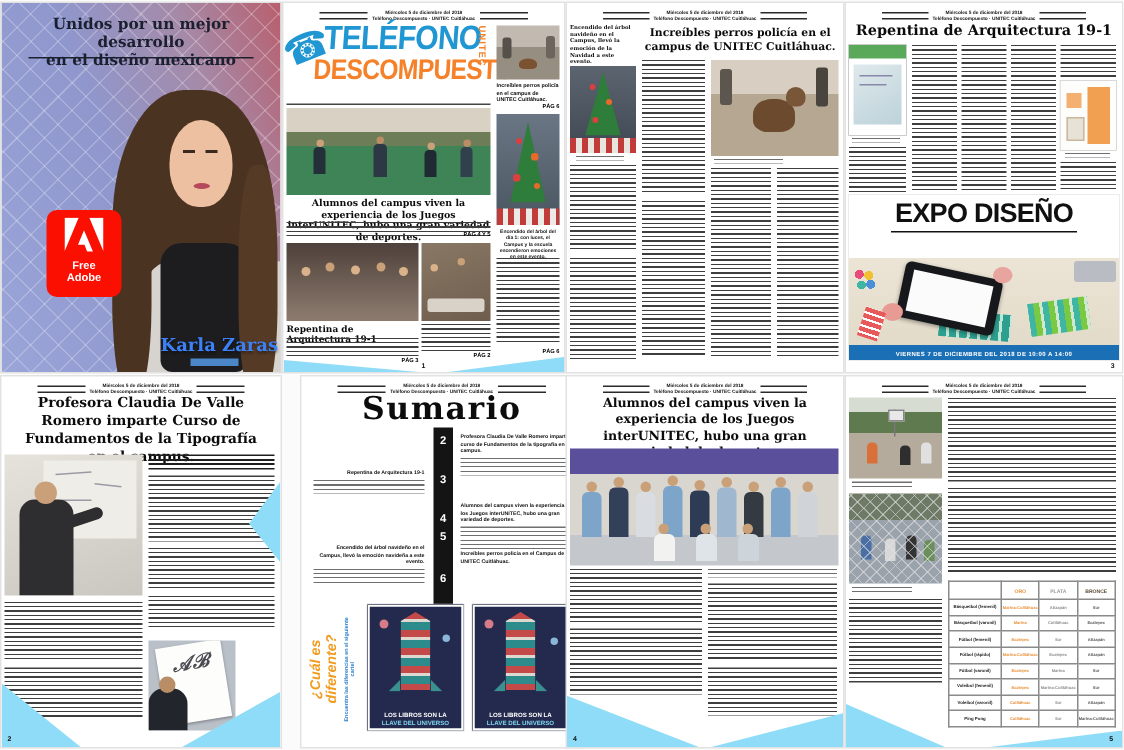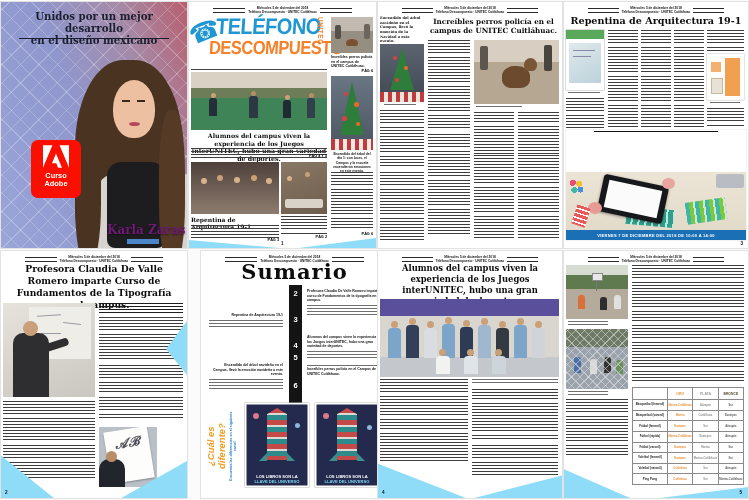--- a/index.html
+++ b/index.html
@@ -61,26 +61,26 @@
     </div>
     <div class="abs" style="left:18px;top:36px;width:150px;height:1.4px;background:#1b2030;"></div>
 
     <div class="abs" style="left:30px;top:138px;width:50px;height:58px;background:#fa0f00;border-radius:7px;text-align:center;">
       <svg width="26" height="23" viewBox="0 0 24 21" style="margin-top:5px;">
         <path d="M8.7 0H0v20.8Z" fill="#fff"></path>
         <path d="M15.3 0H24v20.8Z" fill="#fff"></path>
         <path d="M12 7.7 17.5 20.8H13.9L12.3 16.7H8.3Z" fill="#fff"></path>
       </svg>
       <div style="font-weight:bold;font-size:7.4px;color:#fff;line-height:1.1;">
-        <div>Curso</div>
+        <div>Free</div>
         <div>Adobe</div>
       </div>
     </div>
 
-    <div style="position:absolute;left:106px;top:221px;font-family:'DejaVu Serif',serif;font-weight:bold;font-size:12px;color:#701a75;text-shadow:0 1px 2px rgba(0,0,0,.45);">Karla Zaras</div>
+    <div style="position:absolute;left:106px;top:221px;font-family:'DejaVu Serif',serif;font-weight:bold;font-size:12px;color:#3b82f6;text-shadow:0 1px 2px rgba(0,0,0,.45);">Karla Zaras</div>
     <div class="abs" style="left:126px;top:237px;width:32px;height:4.5px;background:#4a86c8;"></div>
   </section>
 
   <section class="page" style="left:189px;top:2px;width:187px;height:246px;">
     <div class="dl" style="left:24px;right:24px;top:4px;">
       <div class="r"></div>
       <div class="t">
           <div>Miércoles 5 de diciembre del 2018</div>
           <div>Teléfono Descompuesto · UNITEC Cuitláhuac</div>
         </div>
@@ -210,20 +210,21 @@
     <div class="gk" style="position:absolute;left:143px;top:28px;width:37px;height:22px;"></div>
     <div class="ph" style="left:143px;top:52px;width:37px;height:46px;background:#fdfdfb;box-shadow:0 0 0 0.5px #ccc;">
       <div class="abs" style="left:18px;top:4px;width:15px;height:38px;background:#f0a050;"></div>
       <div class="abs" style="left:4px;top:8px;width:10px;height:10px;background:#f3b070;"></div>
       <div class="abs" style="left:4px;top:24px;width:10px;height:14px;background:#e8e2d6;border:0.5px solid #c9b89a;"></div>
     </div>
     <div class="gkl" style="position:absolute;left:146px;top:100px;width:30px;height:3px;"></div>
     <div class="gk" style="position:absolute;left:143px;top:106px;width:37px;height:20px;"></div>
 
     <div class="abs" style="left:2px;top:128px;width:180px;height:110px;background:#fff;box-shadow:0 0 0 0.5px #e5e5e5;">
+      <div style="text-align:center;font-weight:900;font-size:18px;letter-spacing:-0.5px;color:#101010;margin-top:2px;">EXPO DISEÑO</div>
       <div style="width:124px;height:1.2px;background:#111;margin:1px auto 0;"></div>
       <div class="ph" style="left:0;top:42px;width:180px;height:58px;background:linear-gradient(#ece5d6,#e2dbc9);">
         <div class="abs" style="left:2px;top:6px;width:16px;height:16px;background:radial-gradient(circle at 30% 30%,#e84a7a 0 3px,transparent 3px),radial-gradient(circle at 70% 35%,#f0c030 0 3px,transparent 3px),radial-gradient(circle at 40% 75%,#3fb5a3 0 3px,transparent 3px),radial-gradient(circle at 78% 72%,#4a90d9 0 3px,transparent 3px);"></div>
         <div class="abs" style="left:120px;top:28px;width:40px;height:22px;background-image:repeating-linear-gradient(90deg,#3fb5a3 0 4px,#7ac943 4px 8px,#cfe8cf 8px 10px);transform:rotate(-8deg);"></div>
         <div class="abs" style="left:60px;top:36px;width:48px;height:18px;background-image:repeating-linear-gradient(90deg,#2e9f8f 0 5px,#bfe8d8 5px 7px);transform:rotate(5deg);"></div>
         <div class="abs" style="left:150px;top:2px;width:28px;height:14px;background:#b9bcc2;border-radius:2px;"></div>
         <div class="abs" style="left:34px;top:8px;width:66px;height:38px;background:#17181c;border-radius:4px;transform:rotate(12deg);box-shadow:0 1px 3px rgba(0,0,0,.4);"></div>
         <div class="abs" style="left:40px;top:13px;width:54px;height:28px;background:#fbfbfb;transform:rotate(12deg);"></div>
         <div class="abs" style="left:22px;top:30px;width:14px;height:12px;background:#e89a95;border-radius:50%;"></div>
         <div class="abs" style="left:96px;top:6px;width:13px;height:11px;background:#e8a49e;border-radius:50%;"></div>

